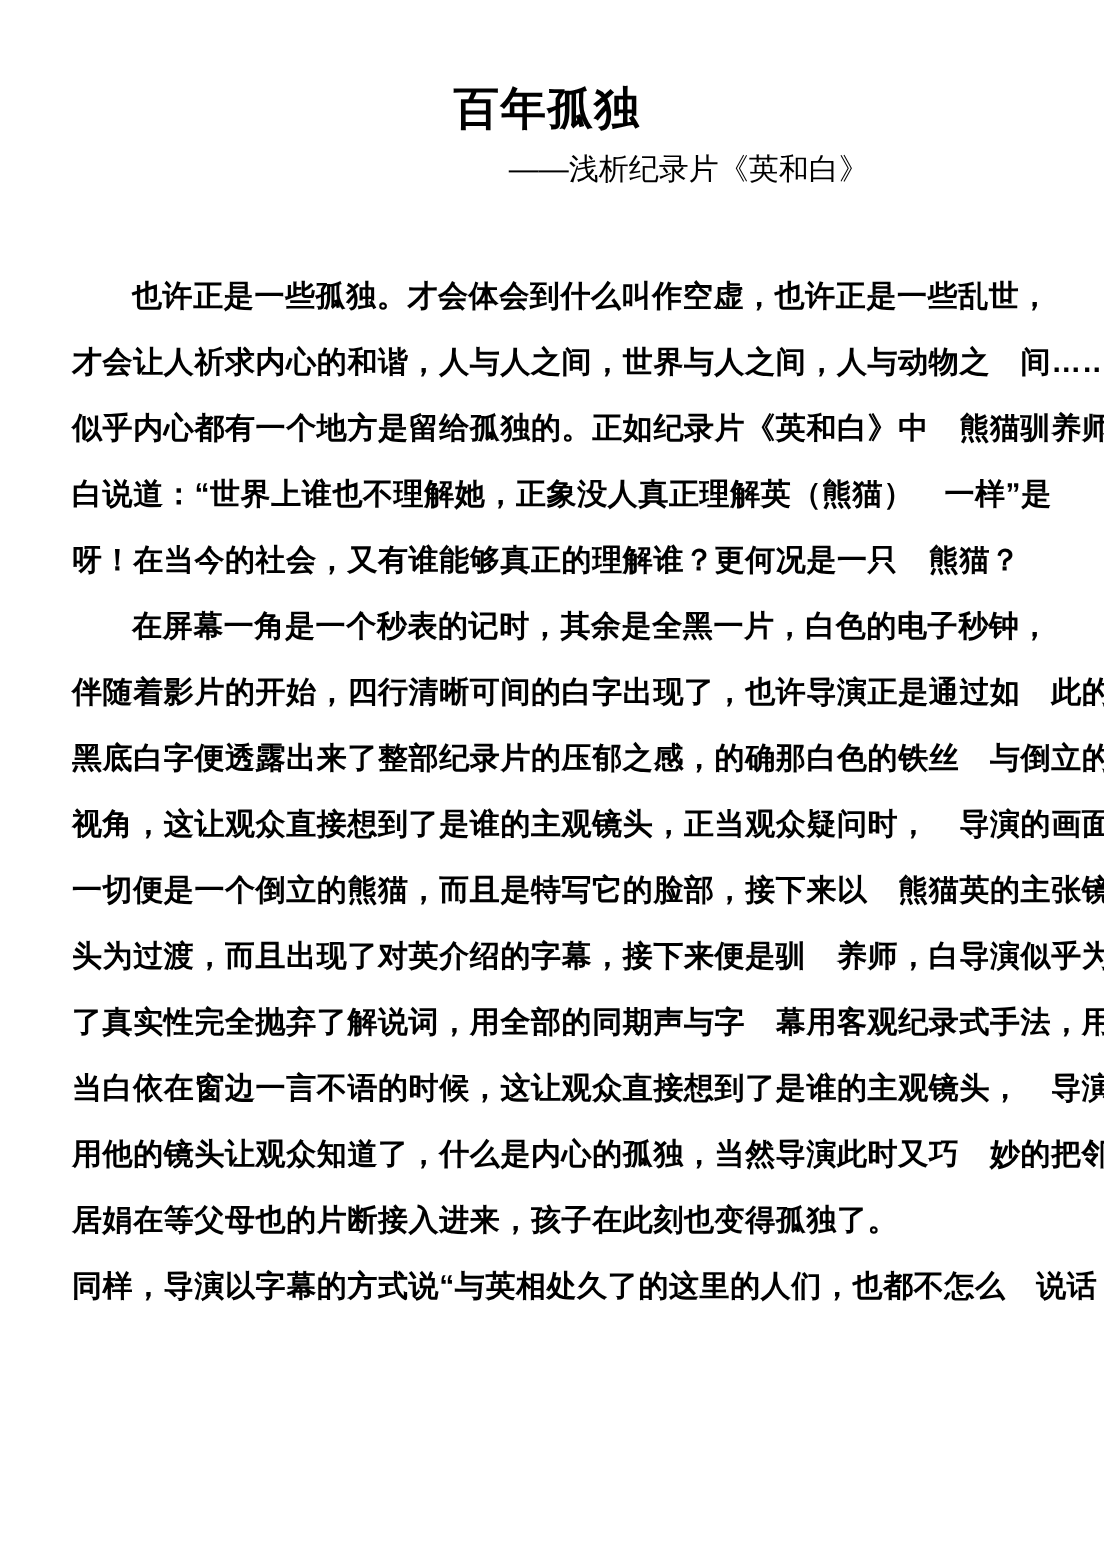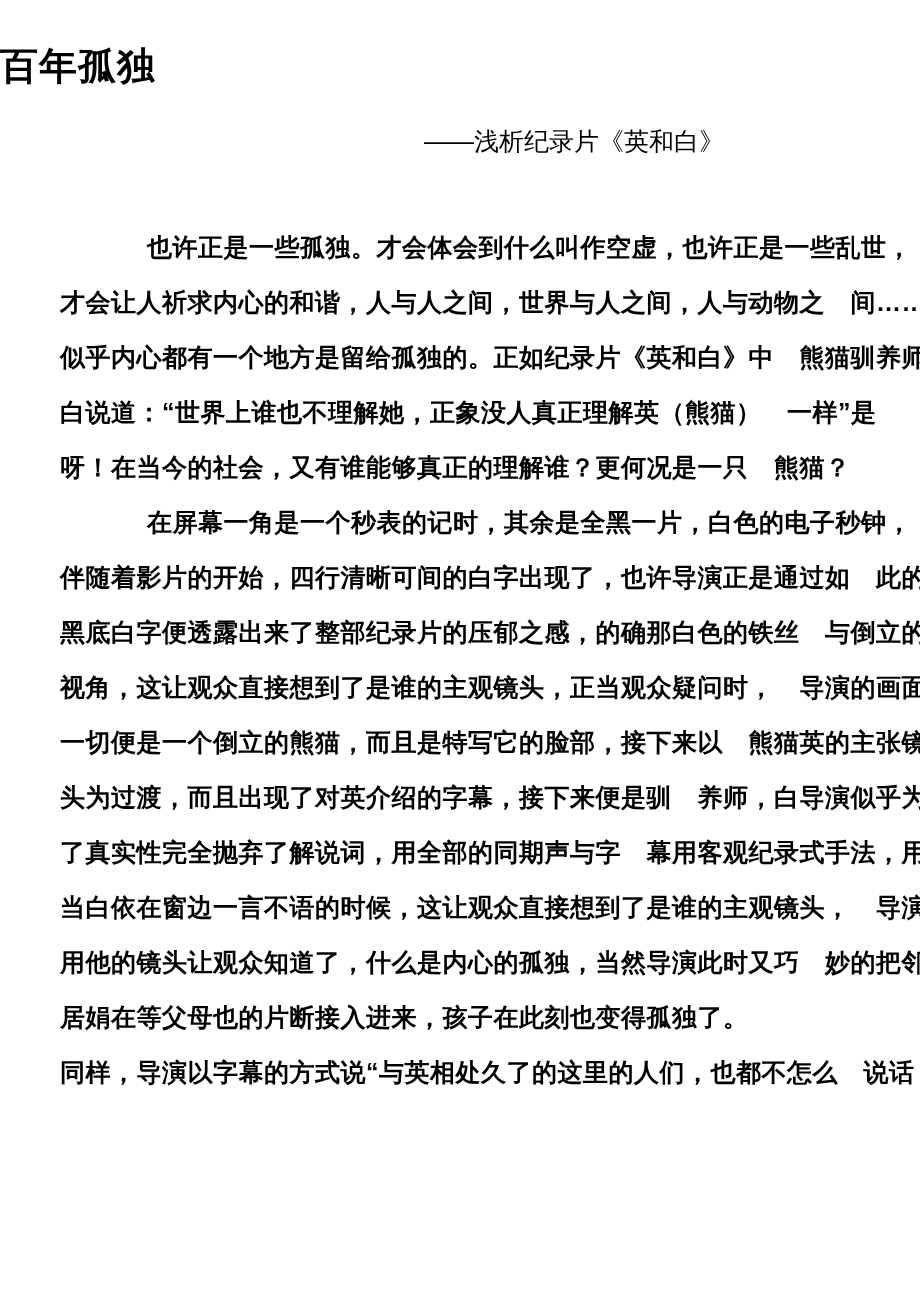--- a/index.html
+++ b/index.html
@@ -7,24 +7,25 @@
     position: relative;
     width: 920px;
     height: 1302px;
     background: #ffffff;
     color: #000000;
     font-family: "Liberation Sans", sans-serif;
     overflow: hidden;
   }
   .title {
     position: absolute;
-    top: 44px;
+    top: 69px;
     left: 0;
     width: 912px;
     margin: 0;
+    text-align: center;
     font-size: 38px;
     line-height: 44px;
     font-weight: bold;
     letter-spacing: 1px;
   }
   .subtitle {
     position: absolute;
     top: 126px;
     left: 424px;
     font-size: 25px;
@@ -39,21 +40,21 @@
     width: 852px;
   }
   .line {
     height: 55px;
     line-height: 55px;
     font-size: 25px;
     font-weight: bold;
     white-space: nowrap;
     letter-spacing: 0.5px;
   }
-  .line.indent { text-indent: 50px; text-align: right; }
+  .line.indent { text-indent: 50px; }
 </style>
 </head>
 <body>
 
 <div class="page">
   <h1 class="title">百年孤独</h1>
   <div class="subtitle">——浅析纪录片《英和白》</div>
   <div class="doc-body" id="doc-body">
       <div class="line indent">也许正是一些孤独。才会体会到什么叫作空虚，也许正是一些乱世，</div>
       <div class="line">才会让人祈求内心的和谐，人与人之间，世界与人之间，人与动物之　间……</div>

